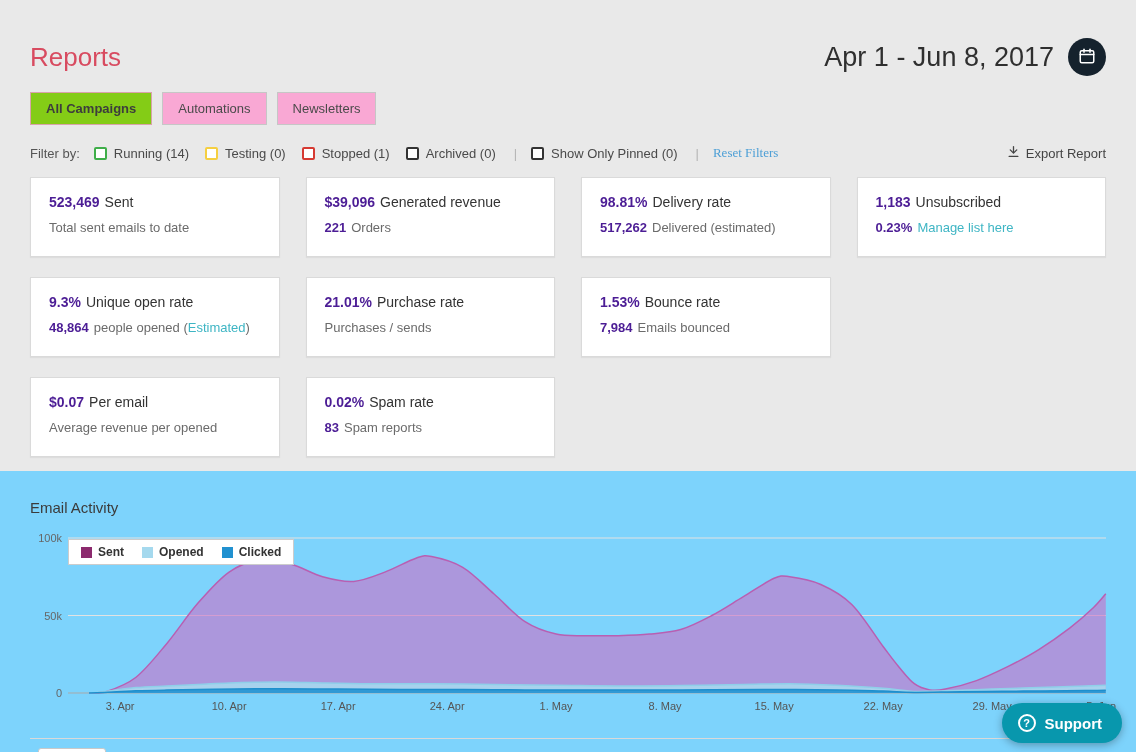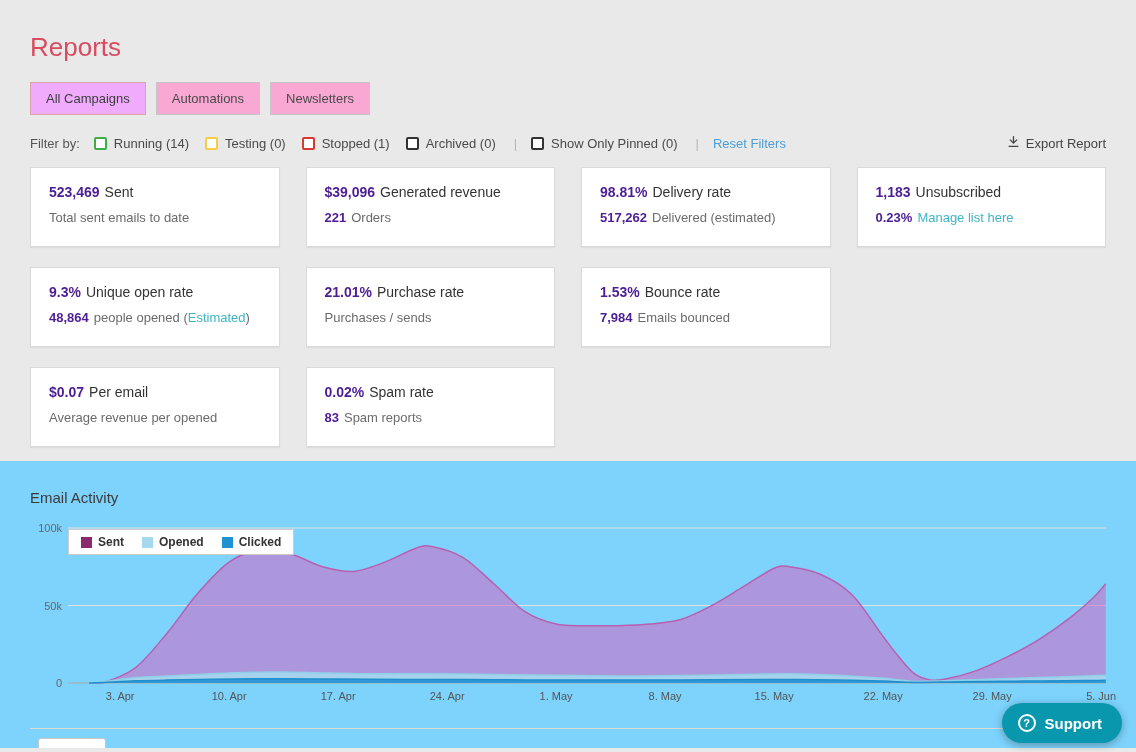--- a/index.html
+++ b/index.html
@@ -3,40 +3,40 @@
 <meta charset="utf-8">
 <style>
   * { box-sizing: border-box; }
   html, body { margin: 0; padding: 0; width: 1136px; height: 752px; overflow: hidden; }
   body {
     background: #e9e9e9;
     font-family: "Liberation Sans", sans-serif;
     color: #3b3b3b;
     position: relative;
   }
-  .top { padding: 24px 30px 0; }
+  .top { padding: 34px 30px 0; }
 
   .header-row { display: flex; justify-content: space-between; align-items: center; height: 46px; }
   .page-title { margin: 0; font-size: 26px; font-weight: 400; color: #d84b60; }
   .date-area { display: flex; align-items: center; gap: 14px; }
   .date-text { font-size: 27px; font-weight: 500; color: #2f2f2f; cursor: pointer; }
   .cal-btn { width: 38px; height: 38px; border-radius: 50%; background: #15222d; border: none;
              display: flex; align-items: center; justify-content: center; cursor: pointer; }
 
   .tabs { display: flex; gap: 10px; margin-top: 12px; }
   .tab { padding: 8px 15px; font-size: 13px; color: #4a4a4a; background: #f9a8d4;
          border: 1px solid #c6c6c6; cursor: pointer; font-family: inherit; }
-  .tab.active { background: #f0abfc; border-color: #d9a3a9; font-weight: 400; color: #3d3d3d; }
+  .tab.active { background: #84cc16; border-color: #d9a3a9; font-weight: 700; color: #3d3d3d; }
 
   .filters { display: flex; align-items: center; margin-top: 20px; font-size: 13px; color: #4a4a4a; }
   .filter-label { color: #555; margin-right: 14px; }
   .filter-item { display: flex; align-items: center; gap: 7px; margin-right: 16px; cursor: pointer; }
   .filter-chk { width: 13px; height: 13px; background: #fff; border: 2px solid #999; border-radius: 2px; flex: none; }
   .sep { color: #b5b5b5; margin: 0 14px 0 2px; }
-  .reset { color: #4d9fd6; cursor: pointer; text-decoration: none; }
+  .reset { color: #4d9fd6; cursor: pointer; text-decoration: none; font-family: Liberation Serif, serif; }
   .export { margin-left: auto; display: flex; align-items: center; gap: 6px; color: #444; cursor: pointer; }
 
   .cards { display: grid; grid-template-columns: repeat(4, 1fr); gap: 20px 26px; margin-top: 16px; }
   .card { background: #fff; border: 1px solid #dadada; box-shadow: 0 1px 1px rgba(0,0,0,.05);
           padding: 13px 18px; height: 80px; }
   .cards .card:nth-child(8) { grid-column: 1; }
   .l1 { font-size: 14px; color: #333; margin-top: 3px; }
   .l2 { font-size: 13px; color: #6b6b6b; margin-top: 10px; }
   .l1 b, .l2 b { font-weight: 700; color: #4c1d95; margin-right: 5px; }
   b:empty { display: none; margin: 0; }
@@ -61,20 +61,33 @@
                  font-family: inherit; cursor: pointer; box-shadow: 0 2px 8px rgba(0,0,0,.3); }
   .q-circle { width: 18px; height: 18px; border: 2px solid #fff; border-radius: 50%;
               font-size: 11px; line-height: 14px; text-align: center; font-weight: 700; flex: none; }
 </style>
 </head>
 <body>
 
 <div class="top">
   <div class="header-row">
     <h1 class="page-title">Reports</h1>
+    <div class="date-area">
+      <span class="date-text">Apr 1 - Jun 8, 2017</span>
+      <button class="cal-btn">
+        <span>
+          <svg width="18" height="18" viewBox="0 0 24 24" fill="none" stroke="#ffffff" stroke-width="2" stroke-linecap="round">
+            <rect x="3" y="5" width="18" height="16" rx="2"></rect>
+            <line x1="3" y1="10" x2="21" y2="10"></line>
+            <line x1="8" y1="3" x2="8" y2="7"></line>
+            <line x1="16" y1="3" x2="16" y2="7"></line>
+          </svg>
+        </span>
+      </button>
+    </div>
   </div>
 
   <div class="tabs">
     <button class="tab active">All Campaigns</button>
     <button class="tab">Automations</button>
     <button class="tab">Newsletters</button>
   </div>
 
   <div class="filters">
     <span class="filter-label">Filter by:</span>

